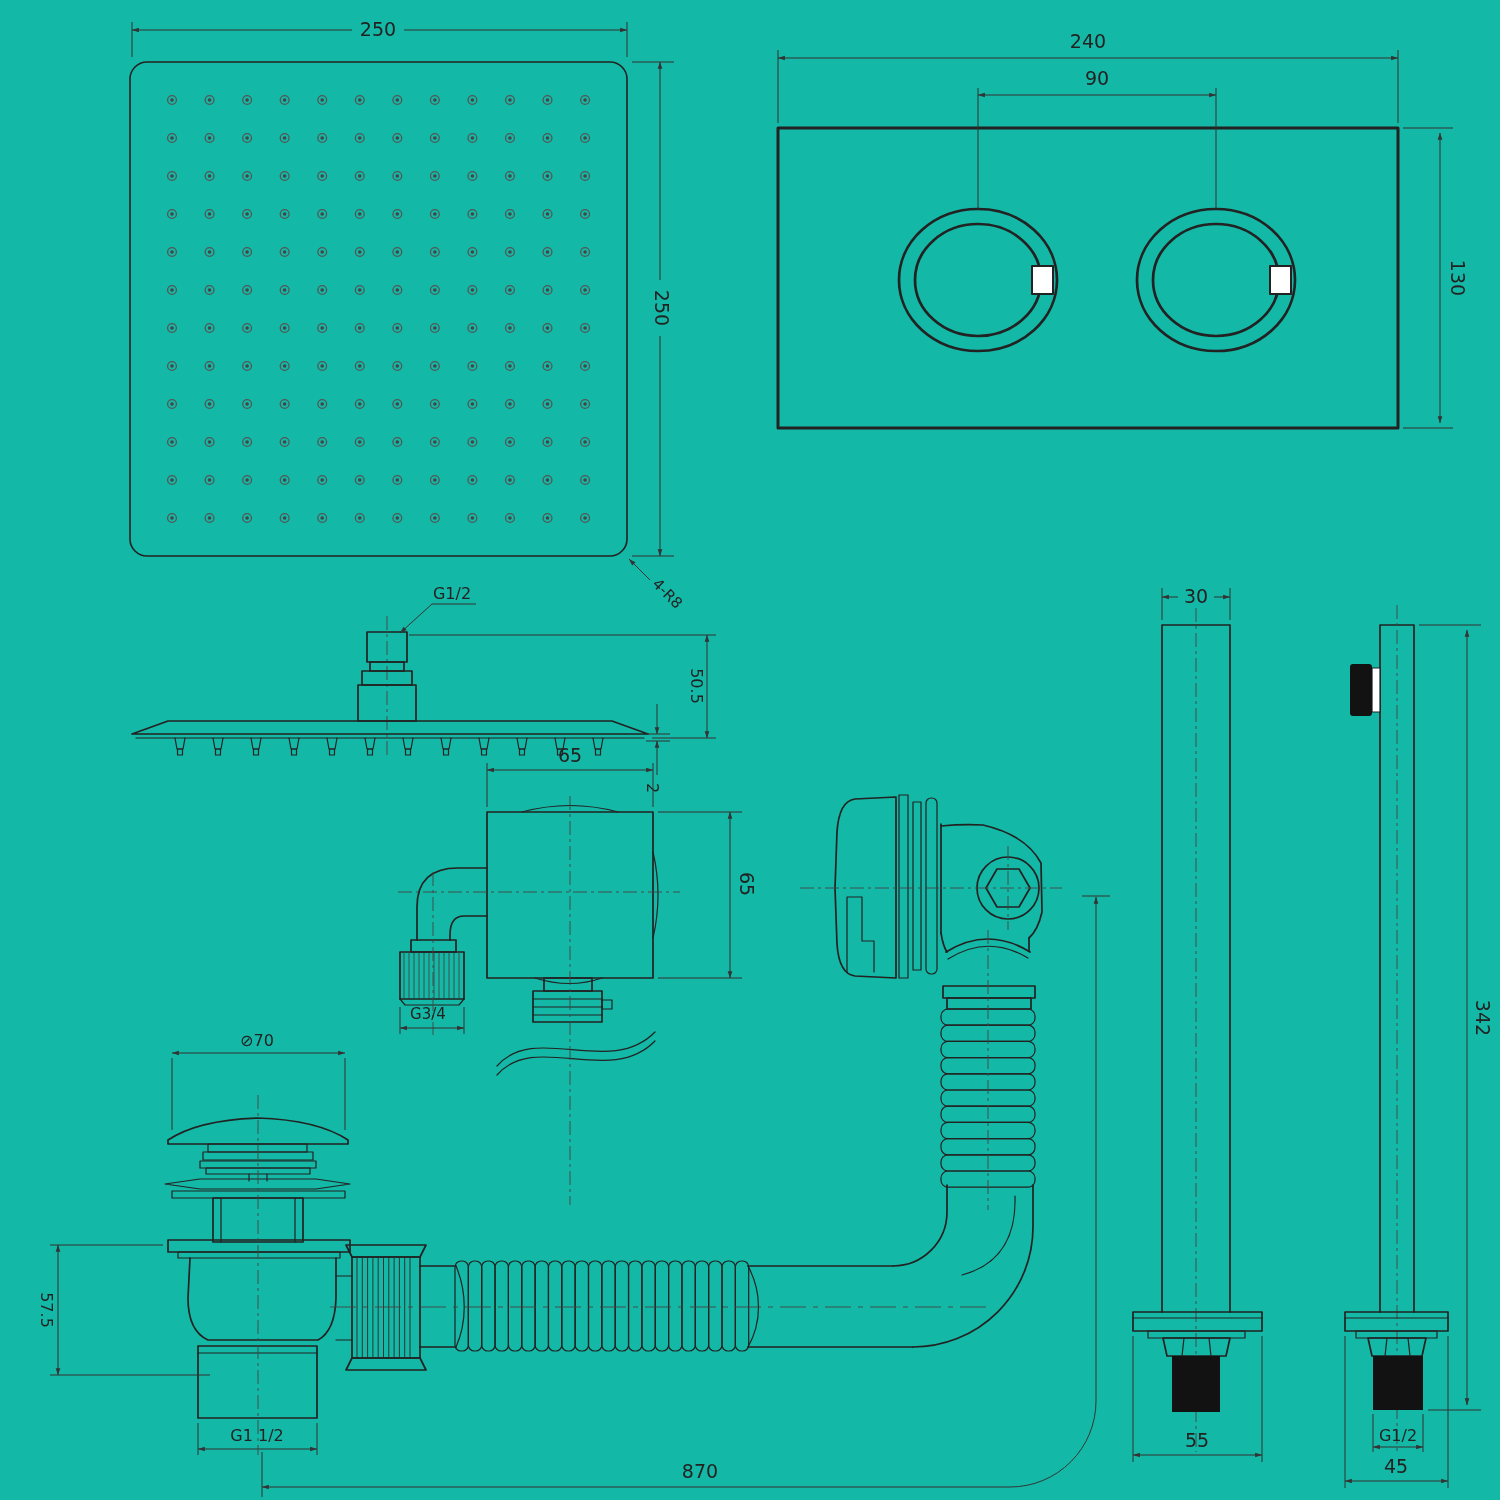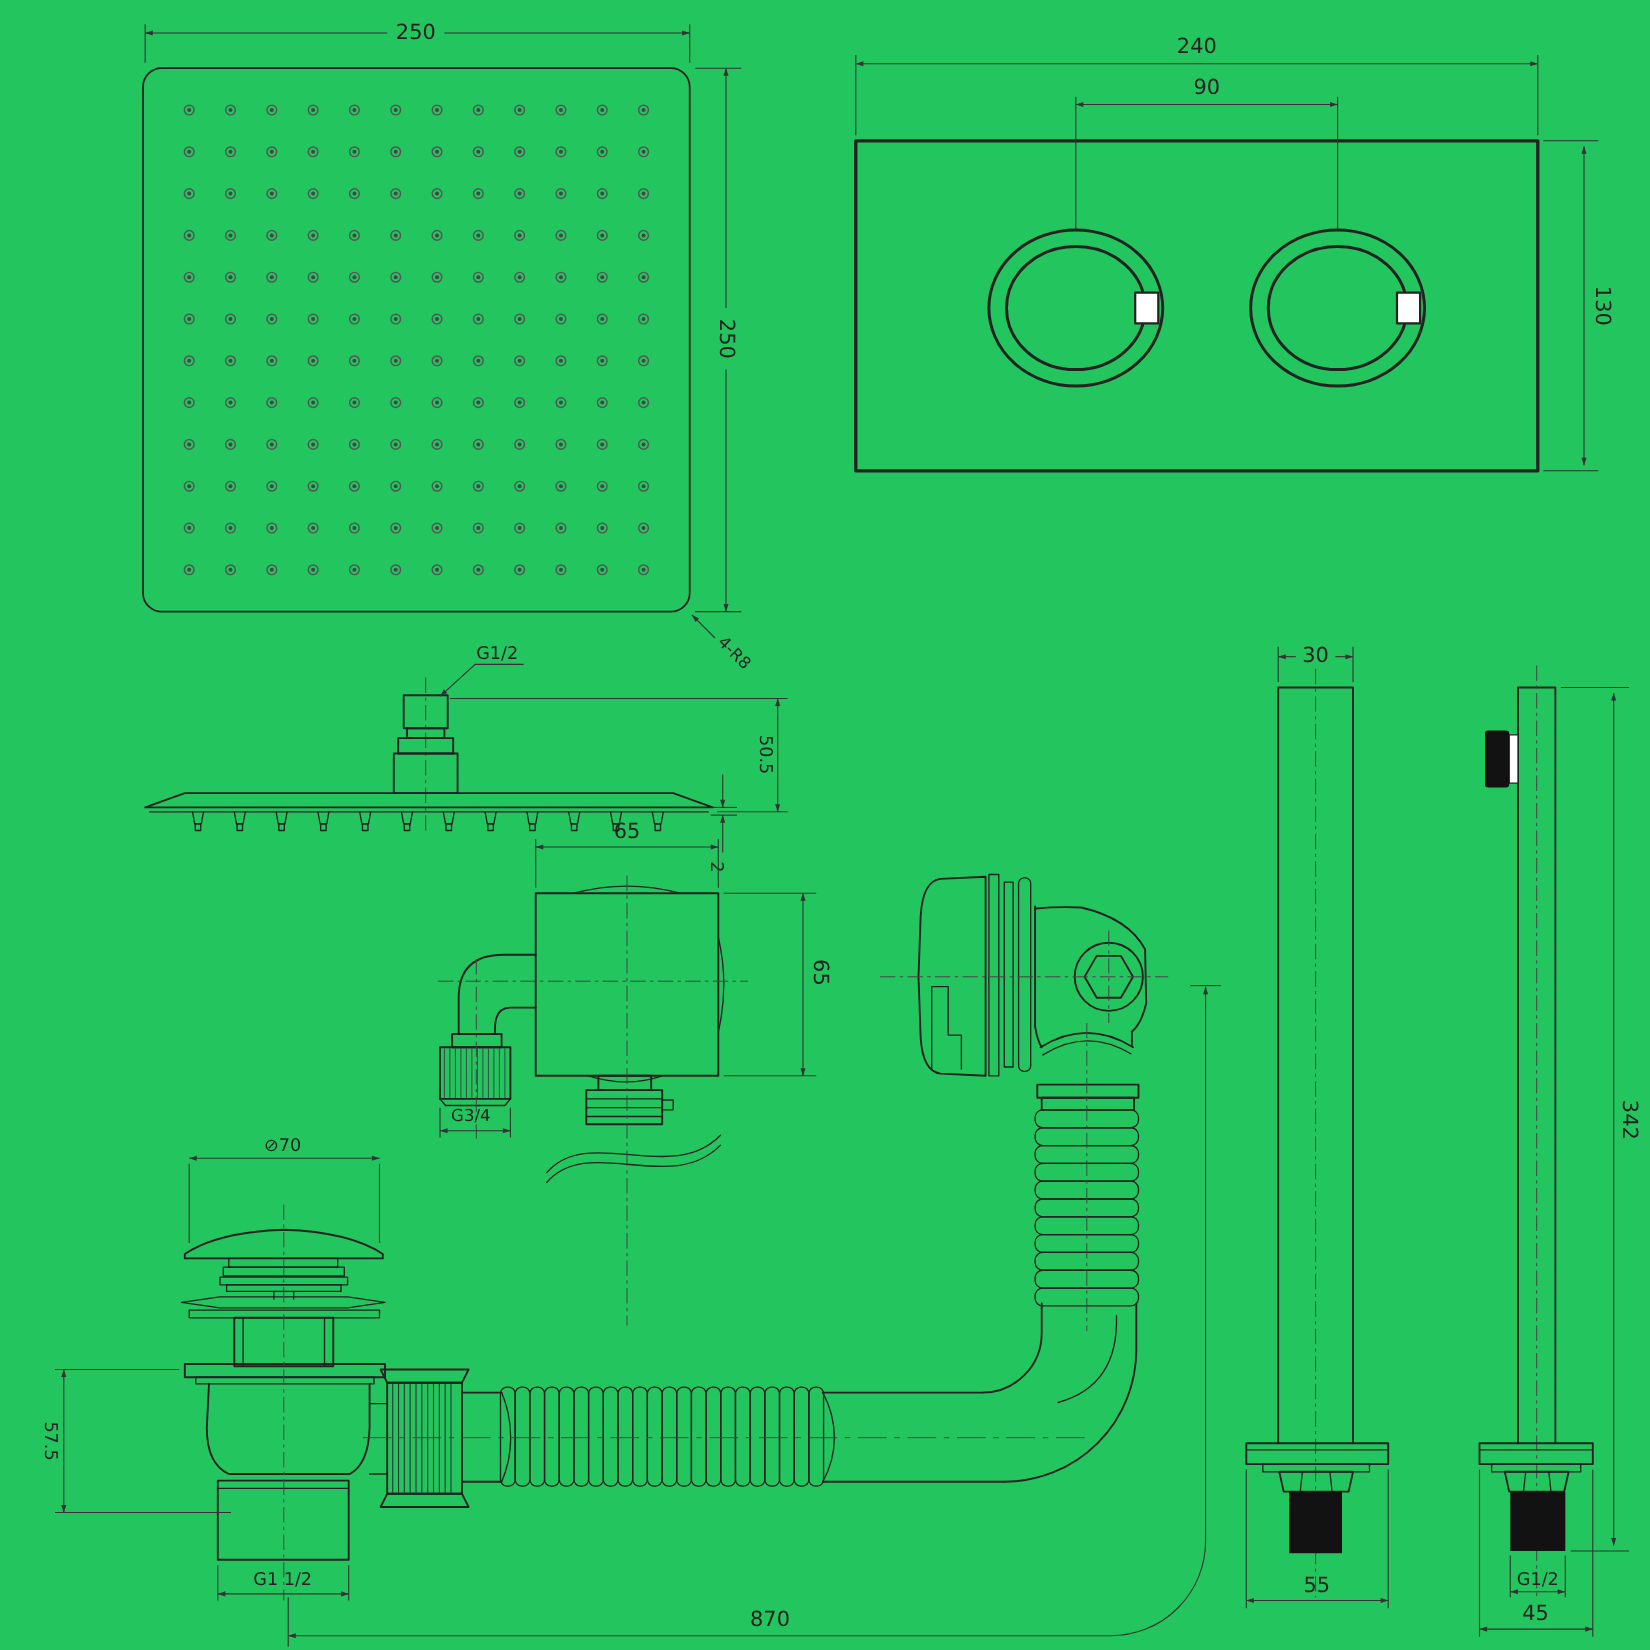--- a/index.html
+++ b/index.html
@@ -1,16 +1,16 @@
 <!DOCTYPE html>
 <html><head>
 <meta charset="utf-8">
 <style>
   html,body{margin:0;padding:0;background:#fff;}
-  .stage{width:1500px;height:1500px;position:relative;background:#22c55e;overflow:hidden;}
+  .stage{width:1500px;height:1500px;position:relative;background:#14b8a6;overflow:hidden;}
   svg{display:block;}
   .ol{fill:none;stroke:#222;stroke-width:1.7;stroke-linejoin:round;stroke-linecap:round;}
   .heavy{stroke-width:3;}
   .knob{stroke-width:2.7;}
   .thin{stroke-width:1.2;}
   .blk{fill:#121212;stroke:none;}
   .wfill{fill:#fff;}
   .dim{fill:none;stroke:#333;stroke-width:1;}
   .cl{fill:none;stroke:#444;stroke-width:0.9;stroke-dasharray:14 4 3 4;}
   .cl2{fill:none;stroke:#444;stroke-width:0.9;stroke-dasharray:26 7 5 7;}

